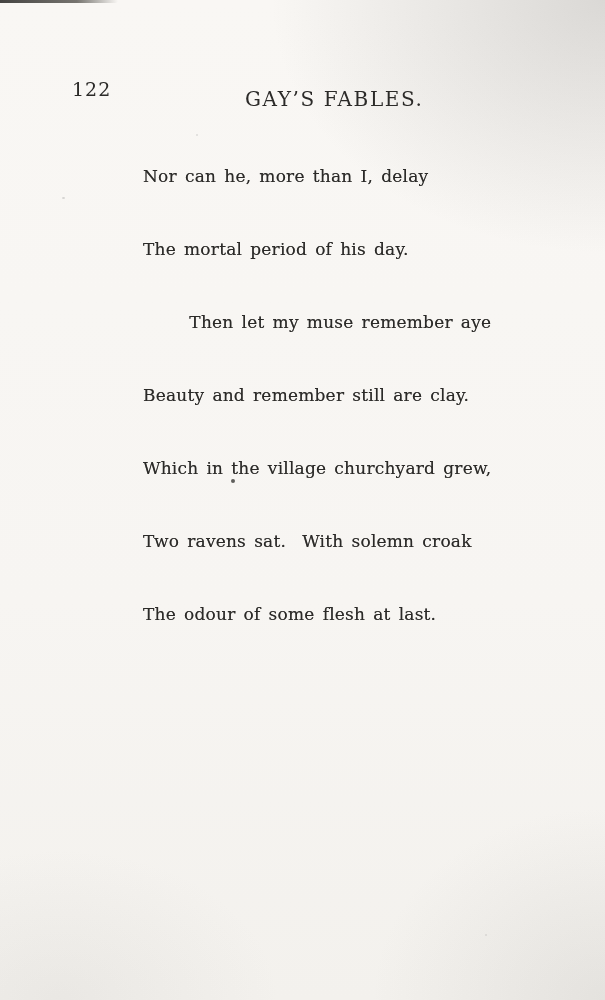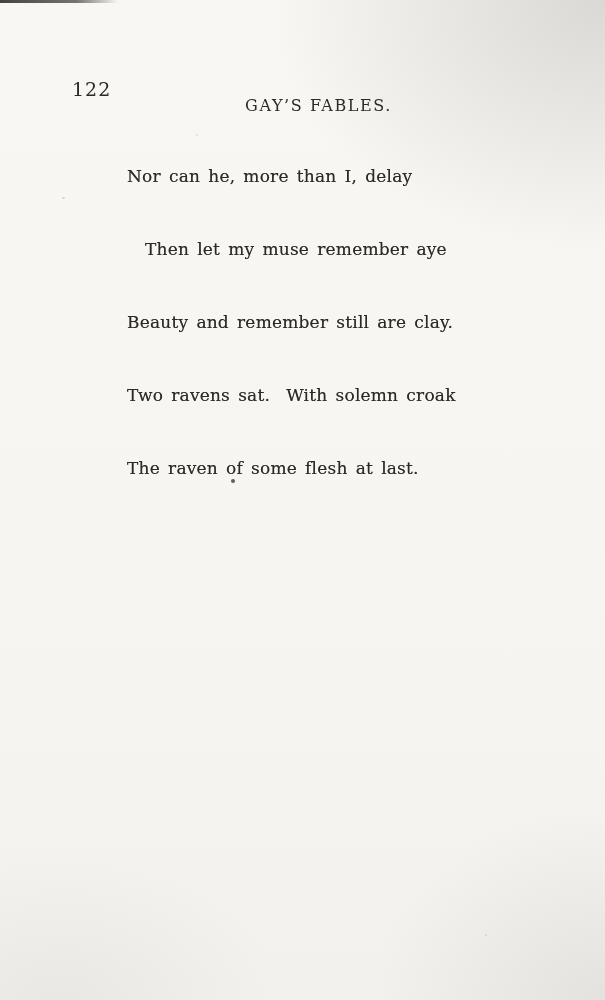--- a/index.html
+++ b/index.html
@@ -23,55 +23,57 @@
     position: absolute; top: 0; left: 0;
     width: 118px; height: 3px;
     background: linear-gradient(to right, #454442, #76746f 65%, rgba(118,116,111,0));
     border-bottom-right-radius: 2px;
   }
   .page-num {
     position: absolute; left: 72px; top: 78px;
     font-size: 19px; letter-spacing: 1px;
   }
   .running-title {
-    position: absolute; left: 245px; top: 96px;
-    font-size: 16px; letter-spacing: 1.6px; text-align: right;
+    position: absolute; left: 245px; top: 87px;
+    font-size: 20px; letter-spacing: 1.6px; text-align: right;
   }
   .poem {
     position: absolute; left: 127px; top: 115px;
     font-size: 17px; line-height: 24.35px;
     letter-spacing: 0.2px; word-spacing: 2.5px;
     white-space: pre;
     text-shadow: 0 0 0.5px rgba(43,42,40,0.55);
   }
-  .line { height: 24.35px; }
-  .line.indent { padding-left: 18px; }
+  .line { height: 24.35px; margin-left: 16px; }
+  .line.indent { padding-left: 18px; text-align: right; }
   .speck {
     position: absolute; border-radius: 50%; background: #3a3936;
   }
   .speck.ink { left: 231px; top: 479px; width: 4px; height: 4px; opacity: 0.8; }
   .speck.faint-a { left: 62px;  top: 197px; width: 3px; height: 2px; opacity: 0.18; }
   .speck.faint-b { left: 196px; top: 134px; width: 2px; height: 2px; opacity: 0.14; }
   .speck.faint-c { left: 485px; top: 934px; width: 2px; height: 2px; opacity: 0.12; }
 </style>
 </head>
 <body>
 
 <div class="page">
   <div class="edge-line"></div>
 
   <span class="page-num">122</span>
   <span class="running-title">GAY’S FABLES.</span>
 
   <div class="poem">
     <div class="line">Nor can he, more than I, delay</div>
+    <div class="line">The mortal period of his day.</div>
     <div class="line indent">Then let my muse remember aye</div>
     <div class="line">Beauty and remember still are clay.</div>
+    <div class="line">Which in the village churchyard grew,</div>
     <div class="line">Two ravens sat.  With solemn croak</div>
-    <div class="line">The raven of some flesh at last.</div>
+    <div class="line">The odour of some flesh at last.</div>
     
     
     
     
     
     
     
     
     
     

